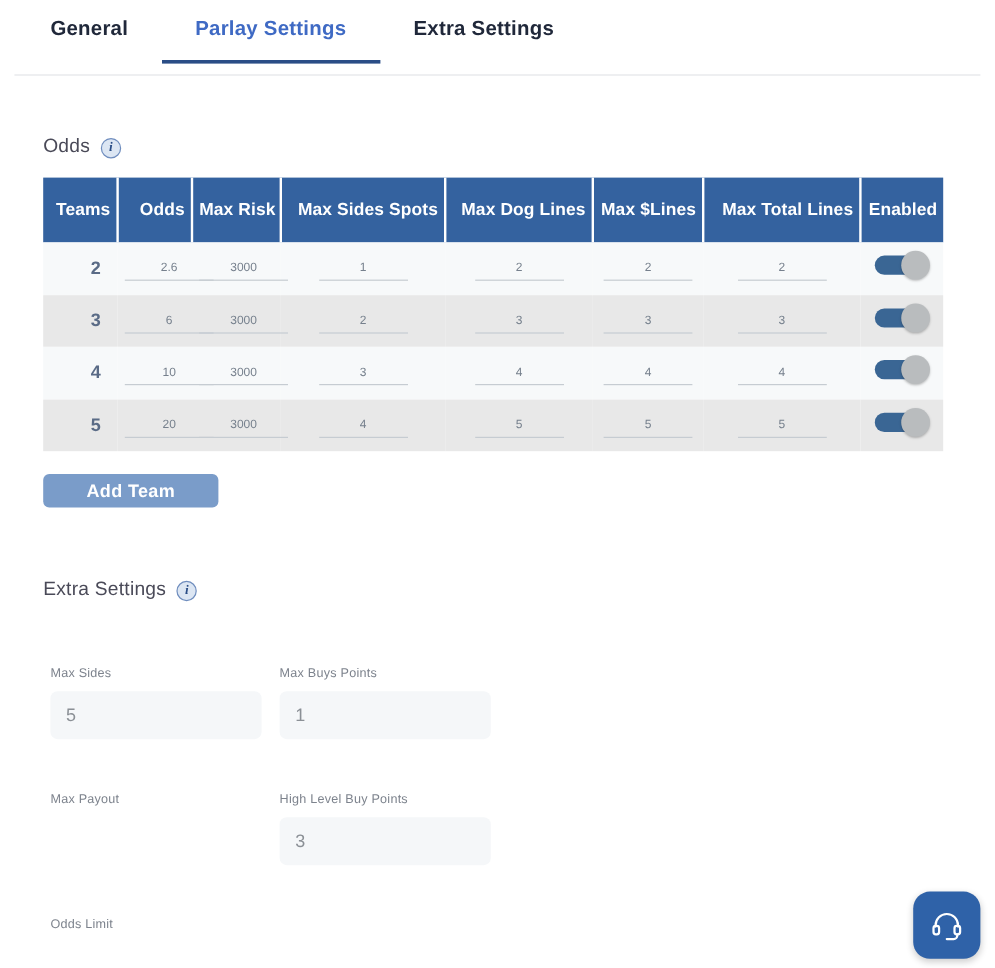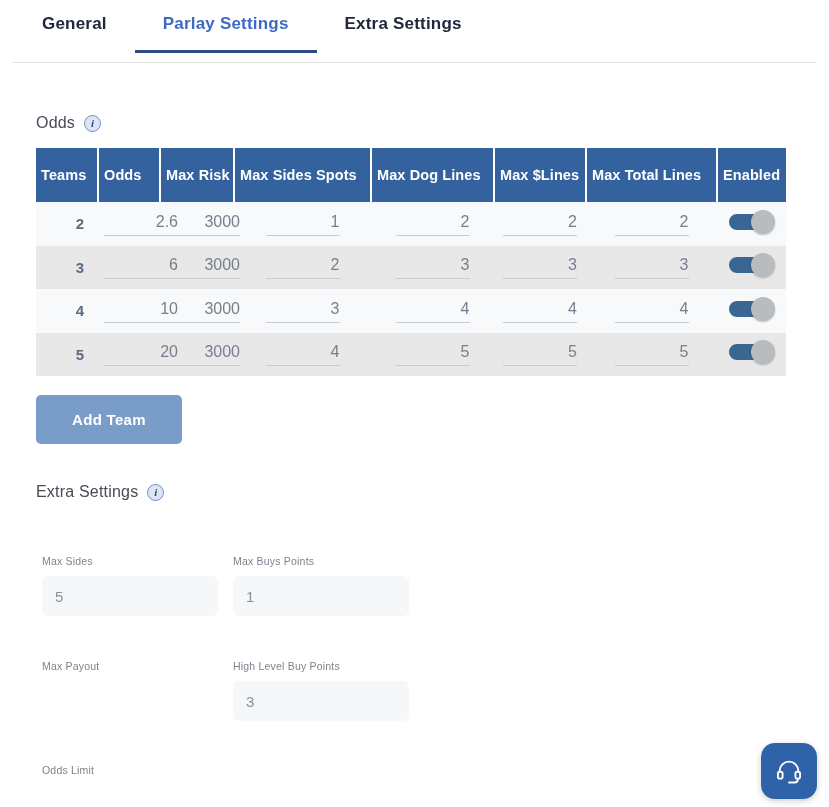--- a/index.html
+++ b/index.html
@@ -88,21 +88,21 @@
     table-layout: fixed;
   }
   table.odds thead th {
     background: #34629f;
     color: #ffffff;
     font-size: 14.5px;
     font-weight: bold;
     letter-spacing: .1px;
     height: 54px;
     padding: 0 5px;
-    text-align: left;
+    text-align: right;
     border-right: 2px solid #ffffff;
     white-space: nowrap;
   }
   table.odds thead th:last-child { border-right: none; }
 
   table.odds tbody tr:nth-child(odd)  { background: #f7f9fa; }
   table.odds tbody tr:nth-child(even) { background: #e8e8e8; }
   table.odds tbody td {
     height: 43.5px;
     text-align: center;
@@ -115,23 +115,23 @@
     color: #5a6b86;
     padding-right: 14px !important;
     text-align: right !important;
   }
   .uline-input {
     display: inline-block;
     width: 74px;
     border: none;
     border-bottom: 1px solid #c6ccd2;
     background: transparent;
-    text-align: right;
+    text-align: center;
     font-family: "Liberation Sans", sans-serif;
-    font-size: 16px;
+    font-size: 10px;
     color: #76808d;
     padding: 1px 0 4px 0;
     outline: none;
   }
 
   
   .toggle {
     display: inline-flex;
     align-items: center;
     position: relative;
@@ -149,21 +149,21 @@
     width: 24px; height: 24px;
     border-radius: 50%;
     background: #b9bcbe;
     box-shadow: 0 1px 2px rgba(0,0,0,.25);
   }
 
   
   .add-team {
     position: absolute;
     left: 36px; top: 395px;
-    width: 146px; height: 49px;
+    width: 146px; height: 28px;
     background: #7a9cc9;
     color: #ffffff;
     border: none;
     border-radius: 5px;
     font-family: "Liberation Sans", sans-serif;
     font-size: 15px;
     font-weight: bold;
     letter-spacing: .3px;
     cursor: pointer;
   }

